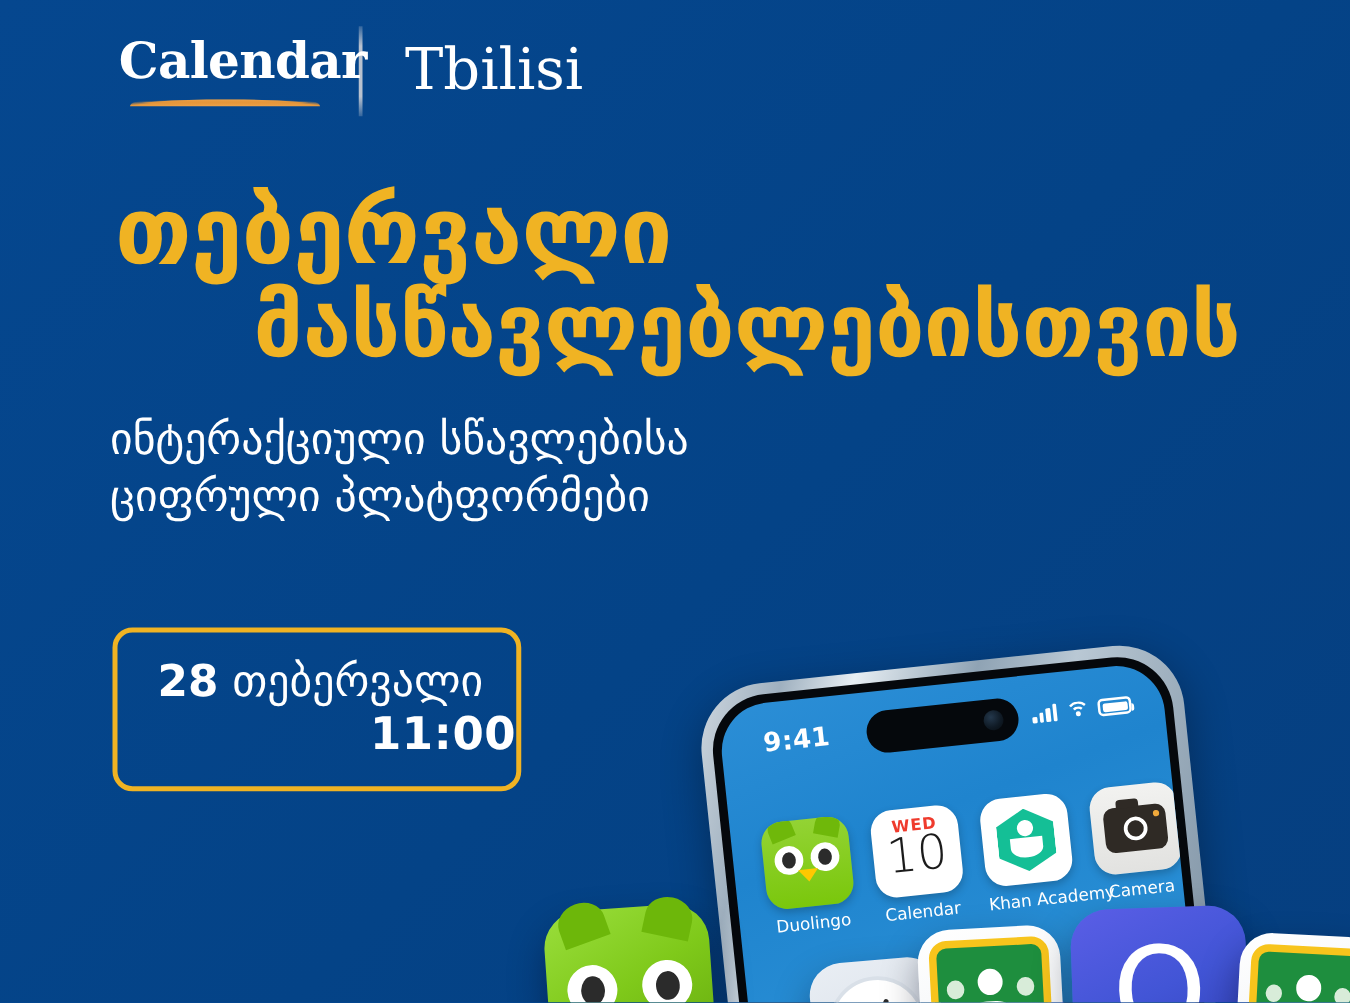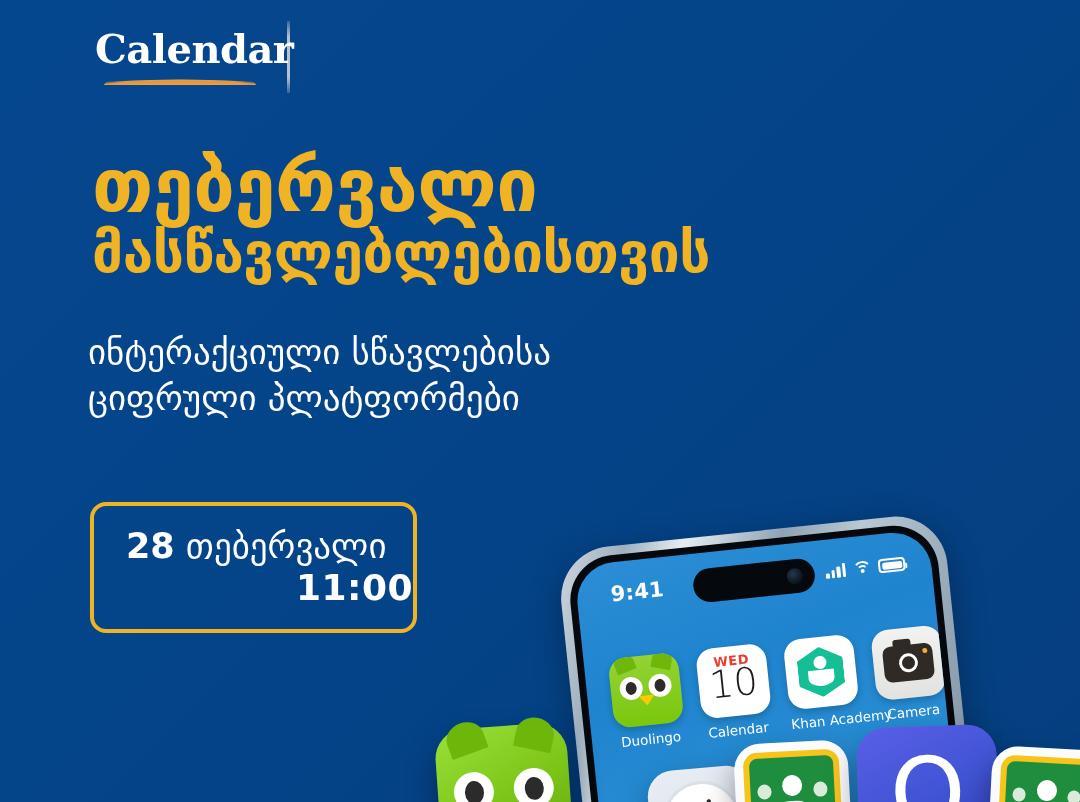--- a/index.html
+++ b/index.html
@@ -50,21 +50,21 @@
 
   
   .headline {
     position:absolute; left:92px; top:146px; width:900px;
     color:#f0b323;
     font-family:"DejaVu Sans","Liberation Sans",sans-serif;
     font-weight:700; font-size:74px; line-height:1.06;
     letter-spacing:-0.5px; white-space:nowrap;
   }
   .headline .hl-line { display:block; }
-  .headline .hl-line.l2 { font-size:55px; }
+  .headline .hl-line.l2 { font-size:70px;text-align:right; }
 
   
   .subtitle {
     position:absolute; left:88px; top:330px; width:620px;
     color:#ffffff; font-weight:400; font-size:35px; line-height:1.30;
   }
   .subtitle .sub-line { display:block; white-space:nowrap; }
 
   
   .date-badge {
@@ -218,20 +218,21 @@
 <body>
 
 <div class="poster">
 
   <div class="logo-lockup">
     <div class="webster-block">
       <div class="webster-word">Calendar</div>
       <div class="webster-swoosh"></div>
     </div>
     <div class="logo-divider"></div>
+    <div class="tbilisi-word">Tbilisi</div>
   </div>
 
   <div class="headline">
     <span class="hl-line l1">თებერვალი</span>
     <span class="hl-line l2">მასწავლებლებისთვის</span>
   </div>
 
   <div class="subtitle">
     <span class="sub-line">ინტერაქციული სწავლებისა</span>
     <span class="sub-line">ციფრული პლატფორმები</span>

